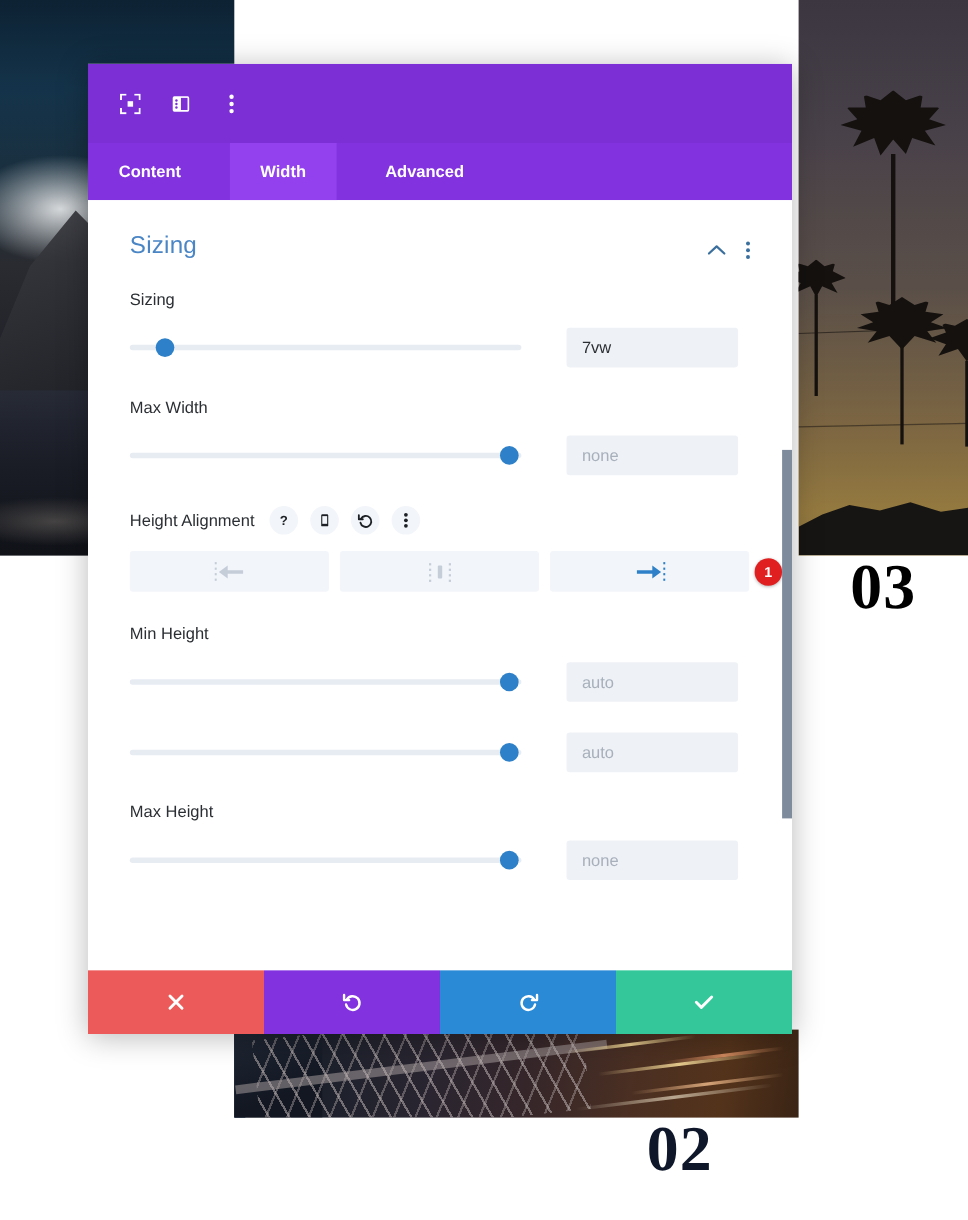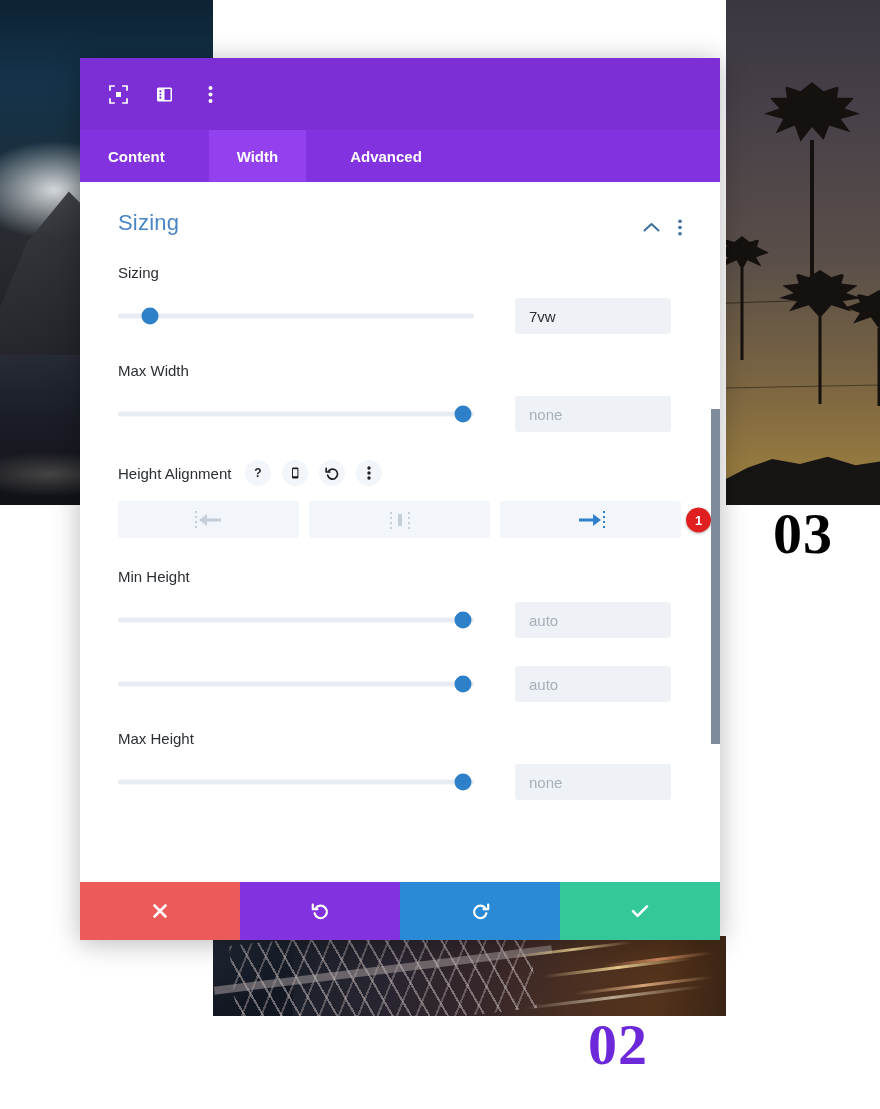--- a/index.html
+++ b/index.html
@@ -66,21 +66,21 @@
   .bg-right .wire1 { position:absolute; left:0; top:300px; width:100%; height:1px; background:rgba(22,18,16,.6); transform: rotate(-2deg); }
   .bg-right .wire2 { position:absolute; left:0; top:386px; width:100%; height:1px; background:rgba(22,18,16,.5); transform: rotate(-1.2deg); }
 
   .label-01 {
     position:absolute; left:726px; top:505px; width:154px; text-align:center;
     font-family:"Liberation Serif", serif; font-weight:bold; font-size:58px; color:#000;
     letter-spacing:1px; line-height:1;
   }
   .label-02 {
     position:absolute; left:470px; top:1016px; width:296px; text-align:center;
-    font-family:"Liberation Serif", serif; font-weight:bold; font-size:58px; color:#6d28d9;
+    font-family:"Liberation Serif", serif; font-weight:bold; font-size:58px; color:#0f172a;
     letter-spacing:1px; line-height:1;
   }
 
   .bg-mid-top { position:absolute; left:213px; top:0; width:513px; height:60px; background:#ffffff; }
 
   .bg-bottom-strip {
     position:absolute; left:213px; top:618px; width:10px; height:398px;
     background:#0e3360;
   }
   .bg-bridge {

